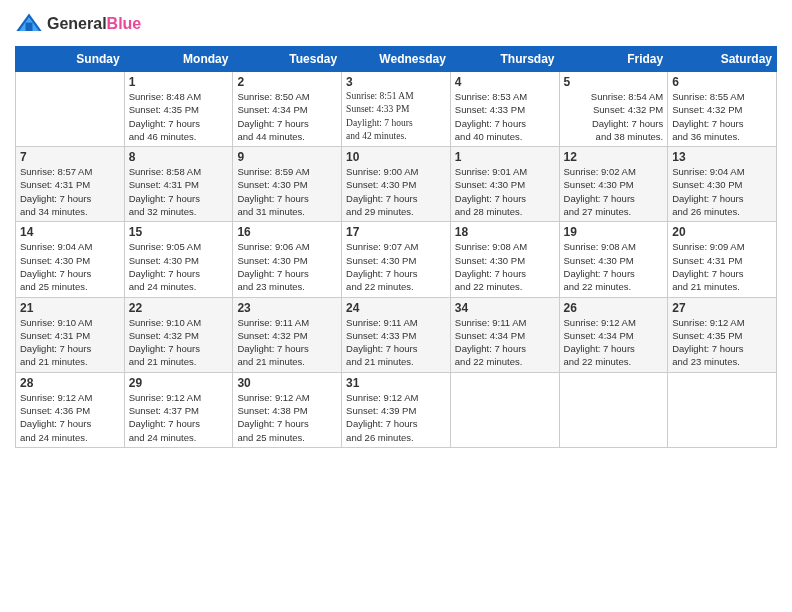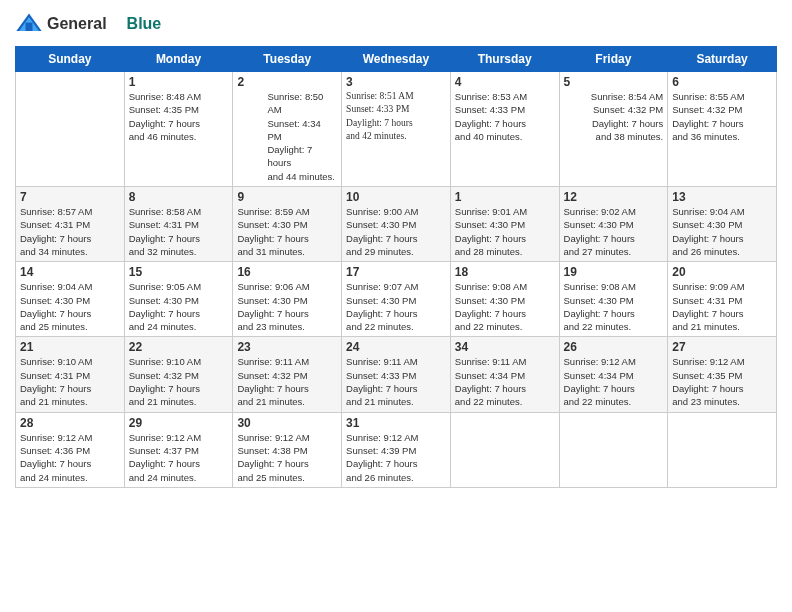--- a/index.html
+++ b/index.html
@@ -26,21 +26,21 @@
       display: flex;
       align-items: center;
       gap: 4px;
     }
     .logo-text {
       font-size: 16px;
       font-weight: bold;
       line-height: 1.1;
     }
     .logo-text .general { color: #333; }
-    .logo-text .blue { color: #0f766e; margin-left: 20px; }
+    .logo-text .blue { color: #ec4899; }
     .logo-icon {
       width: 28px;
       height: 28px;
     }
     .title-block {
       text-align: right;
     }
     .month-title {
       font-size: 30px;
       font-weight: bold;
@@ -54,21 +54,21 @@
       width: 100%;
       border-collapse: collapse;
       border: 1px solid #ccc;
     }
     .calendar th {
       background: #1565c0;
       color: #fff;
       font-size: 12px;
       font-weight: bold;
       padding: 5px 4px;
-      text-align: center;
+      text-align: right;
       border: 1px solid #1565c0;
     }
     .calendar td {
       vertical-align: top;
       border: 1px solid #ccc;
       padding: 3px 4px;
       width: calc(100% / 7);
       min-height: 75px;
       background: #fff;
     }
@@ -124,21 +124,21 @@
           <td class="empty-cell"></td>
           <td>
             <div class="day-number">1</div>
             <div class="day-info" style="white-space: pre-line;">Sunrise: 8:48 AM
 Sunset: 4:35 PM
 Daylight: 7 hours
 and 46 minutes.</div>
           </td>
           <td>
             <div class="day-number">2</div>
-            <div class="day-info" style="white-space: pre-line; margin-left: 30px;">Sunrise: 8:50 AM
+            <div class="day-info" style="white-space: pre-line;">Sunrise: 8:50 AM
 Sunset: 4:34 PM
 Daylight: 7 hours
 and 44 minutes.</div>
           </td>
           <td>
             <div class="day-number">3</div>
             <div class="day-info" style="white-space: pre-line; font-family: Liberation Serif, serif;">Sunrise: 8:51 AM
 Sunset: 4:33 PM
 Daylight: 7 hours
 and 42 minutes.</div>

